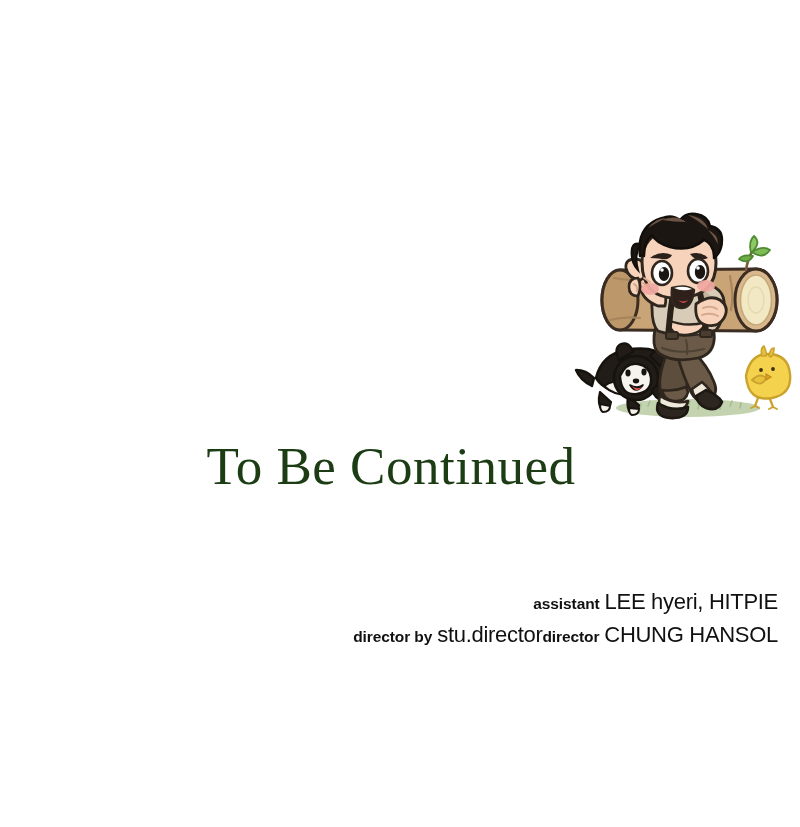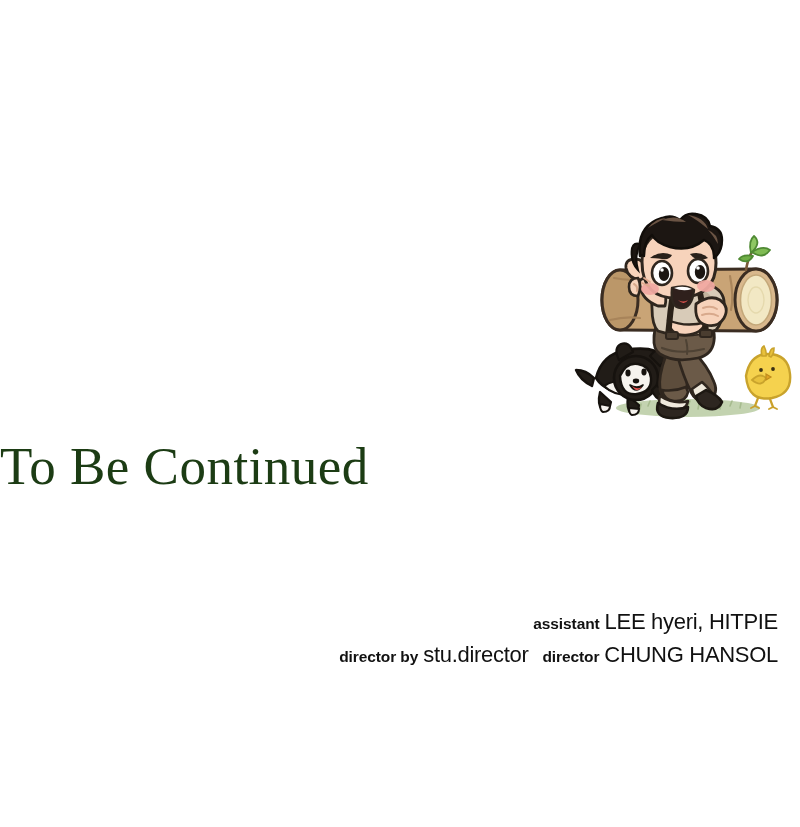--- a/index.html
+++ b/index.html
@@ -32,52 +32,52 @@
     width: 230px;
     height: 230px;
   }
 
   
   #tbc-wrap {
     position: absolute;
     left: 0;
     top: 440px;
     width: 782px;
-    text-align: left;
+    text-align: center;
   }
   #tbc-text {
     display: inline-block;
     font-family: "Liberation Serif", "DejaVu Serif", serif;
     font-size: 53px;
     line-height: 1.0;
     letter-spacing: 0.5px;
     color: #1c3c14;
     white-space: nowrap;
   }
 
   
   #credits {
     position: absolute;
     left: 0;
-    top: 606px;
+    top: 586px;
     width: 778px;
     text-align: right;
     color: #111111;
   }
   .credit-line {
     display: block;
     white-space: nowrap;
     line-height: 31px;
   }
   .credit-group {
     display: inline-block;
     white-space: nowrap;
   }
   .credit-group + .credit-group {
-    margin-left: 14px;
+    margin-left: 0;
   }
   .cr-role {
     font-family: "Liberation Sans", sans-serif;
     font-size: 15.5px;
     font-weight: 700;
     letter-spacing: -0.1px;
   }
   .cr-name {
     font-family: "Liberation Sans", sans-serif;
     font-size: 22px;

